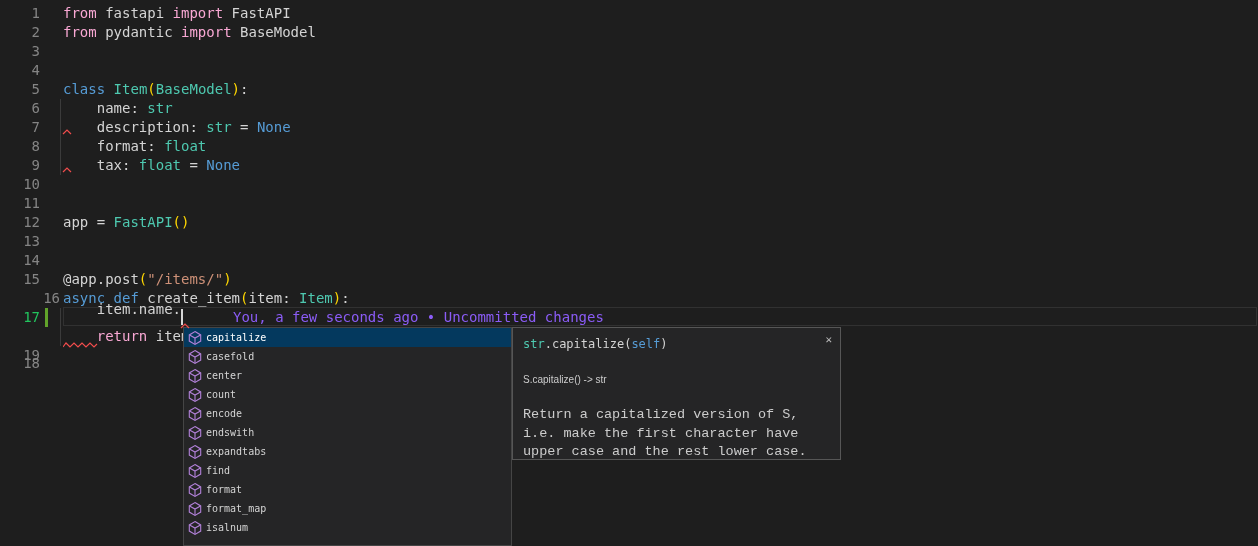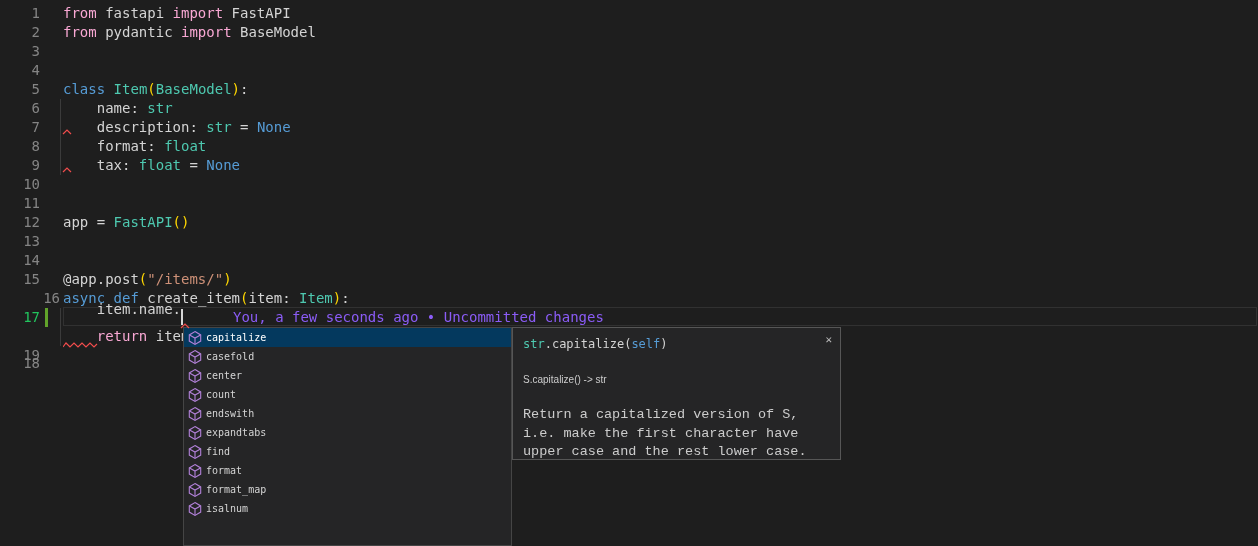--- a/index.html
+++ b/index.html
@@ -137,20 +137,27 @@
     <path d="M8 1.6 L13.7 4.9 V11.1 L8 14.4 L2.3 11.1 V4.9 Z" fill="none" stroke="#b180d7" stroke-width="1.1"></path>
     <path d="M2.5 5 L8 8.1 L13.5 5 M8 8.1 V14.2" fill="none" stroke="#b180d7" stroke-width="1.1"></path>
   </svg>
 <span class="suggest-label">count</span>
       </div>
       <div class="suggest-row">
   <svg width="16" height="16" viewBox="0 0 16 16">
     <path d="M8 1.6 L13.7 4.9 V11.1 L8 14.4 L2.3 11.1 V4.9 Z" fill="none" stroke="#b180d7" stroke-width="1.1"></path>
     <path d="M2.5 5 L8 8.1 L13.5 5 M8 8.1 V14.2" fill="none" stroke="#b180d7" stroke-width="1.1"></path>
   </svg>
+<span class="suggest-label">encode</span>
+      </div>
+      <div class="suggest-row">
+  <svg width="16" height="16" viewBox="0 0 16 16">
+    <path d="M8 1.6 L13.7 4.9 V11.1 L8 14.4 L2.3 11.1 V4.9 Z" fill="none" stroke="#b180d7" stroke-width="1.1"></path>
+    <path d="M2.5 5 L8 8.1 L13.5 5 M8 8.1 V14.2" fill="none" stroke="#b180d7" stroke-width="1.1"></path>
+  </svg>
 <span class="suggest-label">endswith</span>
       </div>
       <div class="suggest-row">
   <svg width="16" height="16" viewBox="0 0 16 16">
     <path d="M8 1.6 L13.7 4.9 V11.1 L8 14.4 L2.3 11.1 V4.9 Z" fill="none" stroke="#b180d7" stroke-width="1.1"></path>
     <path d="M2.5 5 L8 8.1 L13.5 5 M8 8.1 V14.2" fill="none" stroke="#b180d7" stroke-width="1.1"></path>
   </svg>
 <span class="suggest-label">expandtabs</span>
       </div>
       <div class="suggest-row">

